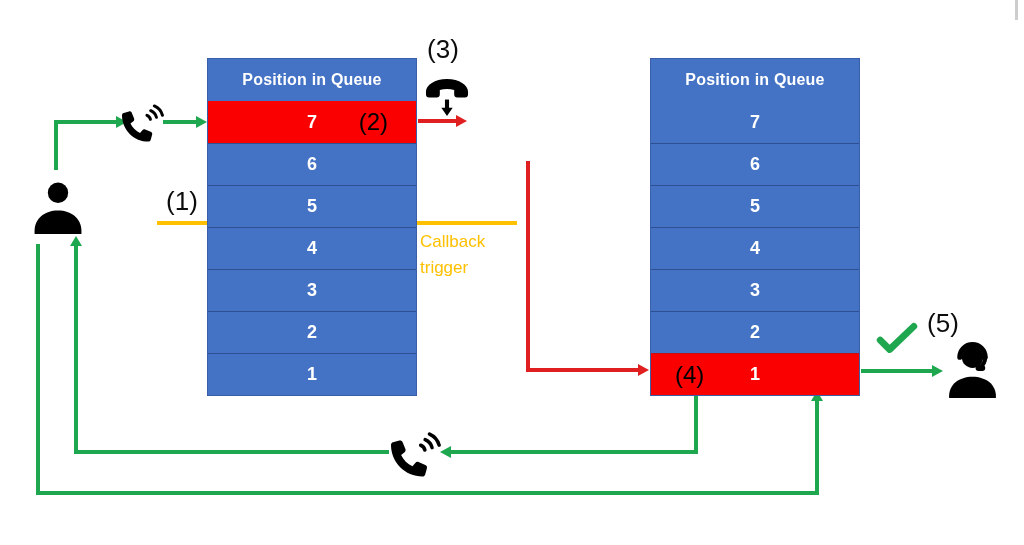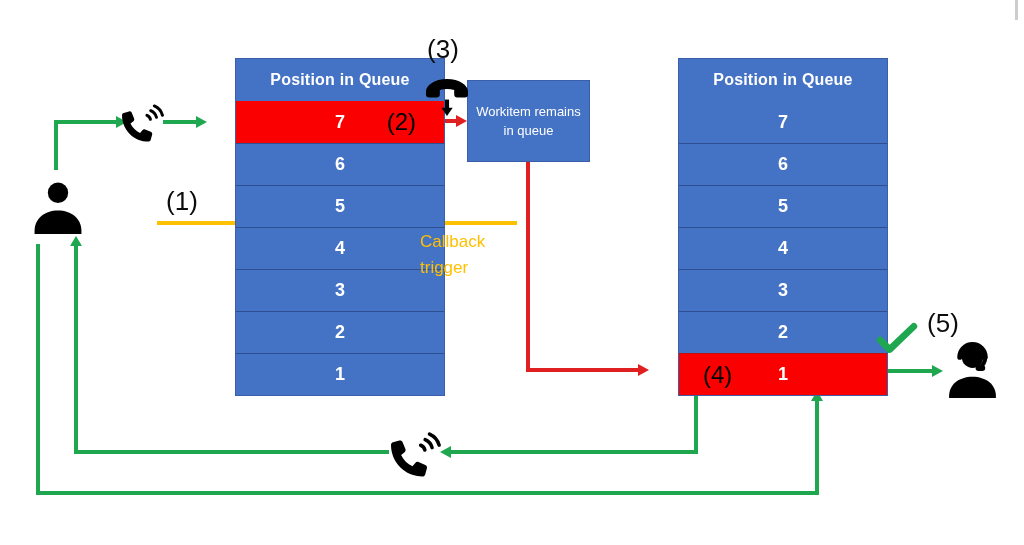--- a/index.html
+++ b/index.html
@@ -3,21 +3,21 @@
 <meta charset="utf-8">
 <style>
   html,body{margin:0;padding:0;background:#fff;}
   .canvas{
     position:relative;width:1024px;height:545px;background:#ffffff;
     font-family:"Liberation Sans",sans-serif;overflow:hidden;
   }
   svg.overlay{position:absolute;left:0;top:0;width:1024px;height:545px;pointer-events:none;}
   .icon{position:absolute;}
   
-  .queue{position:absolute;width:210px;border:1px solid #3a5fa8;box-sizing:border-box;margin-left:28px;}
+  .queue{position:absolute;width:210px;border:1px solid #3a5fa8;box-sizing:border-box;}
   .queue-header{
     height:42px;background:#4472C4;color:#fff;display:flex;align-items:center;justify-content:center;
     font-size:16px;font-weight:700;box-sizing:border-box;letter-spacing:.2px;
   }
   .queue-row{
     position:relative;height:42px;background:#4472C4;color:#fff;display:flex;align-items:center;justify-content:center;
     font-size:18px;font-weight:700;border-top:1px solid #2e4f92;box-sizing:border-box;
   }
   .queue-row.highlight{background:#FA0000;border-top:1px solid #c01010;}
   .row-annot{
@@ -137,23 +137,20 @@
       </div>
     <div class="queue-row">
         <span>2</span>
       </div>
     <div class="queue-row highlight">
       <span>1</span>
       <span class="row-annot annot-left">(4)</span>
     </div>
   </div>
 
-  <div class="workitem">
-    <span>Workitem remains in queue</span>
-  </div>
 
   <div class="step-label" style="left:157px;top:188px;">(1)</div>
   <div class="step-label" style="left:418px;top:36px;">(3)</div>
   <div class="step-label" style="left:918px;top:310px;">(5)</div>
 
   <div class="callback-label">Callback trigger</div>
 
   <svg class="icon" style="left:32px;top:181px;" width="52" height="53" viewBox="0 0 50 52">
     <circle cx="25" cy="11.5" r="10" fill="#000"></circle>
     <path d="M2 52 v-3 c0-12 10-20 23-20 s23 8 23 20 v3 z" fill="#000"></path>

